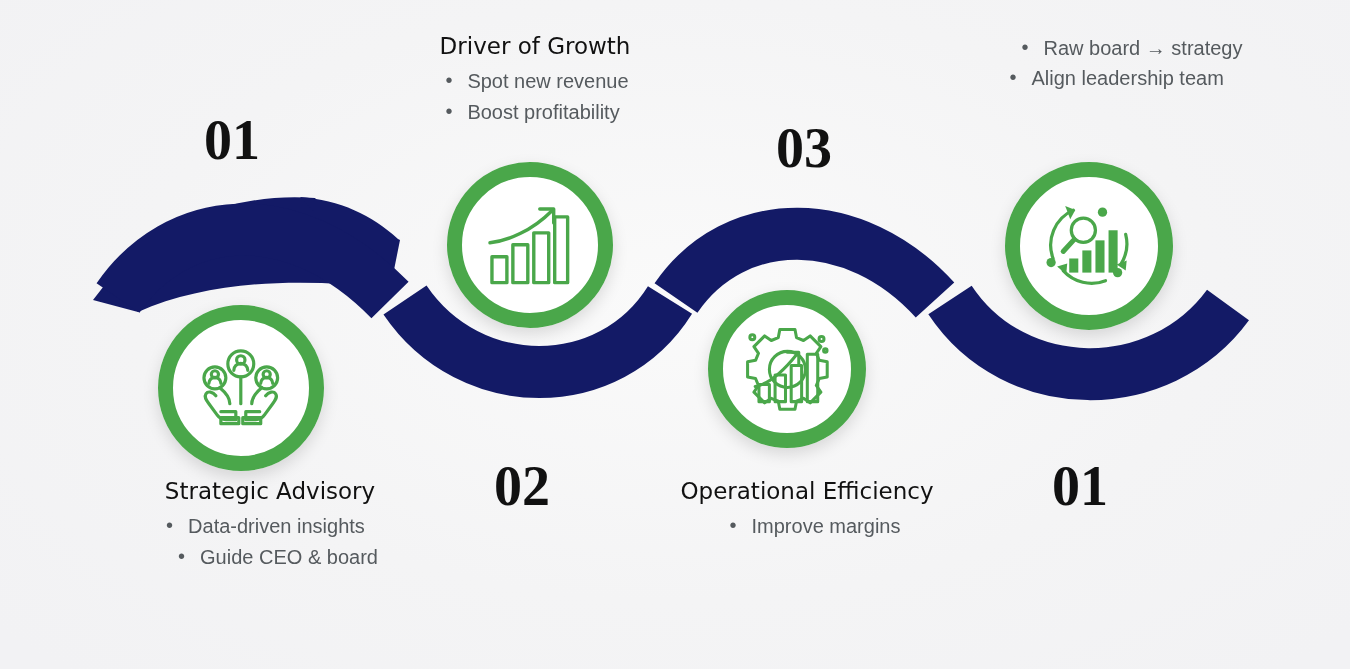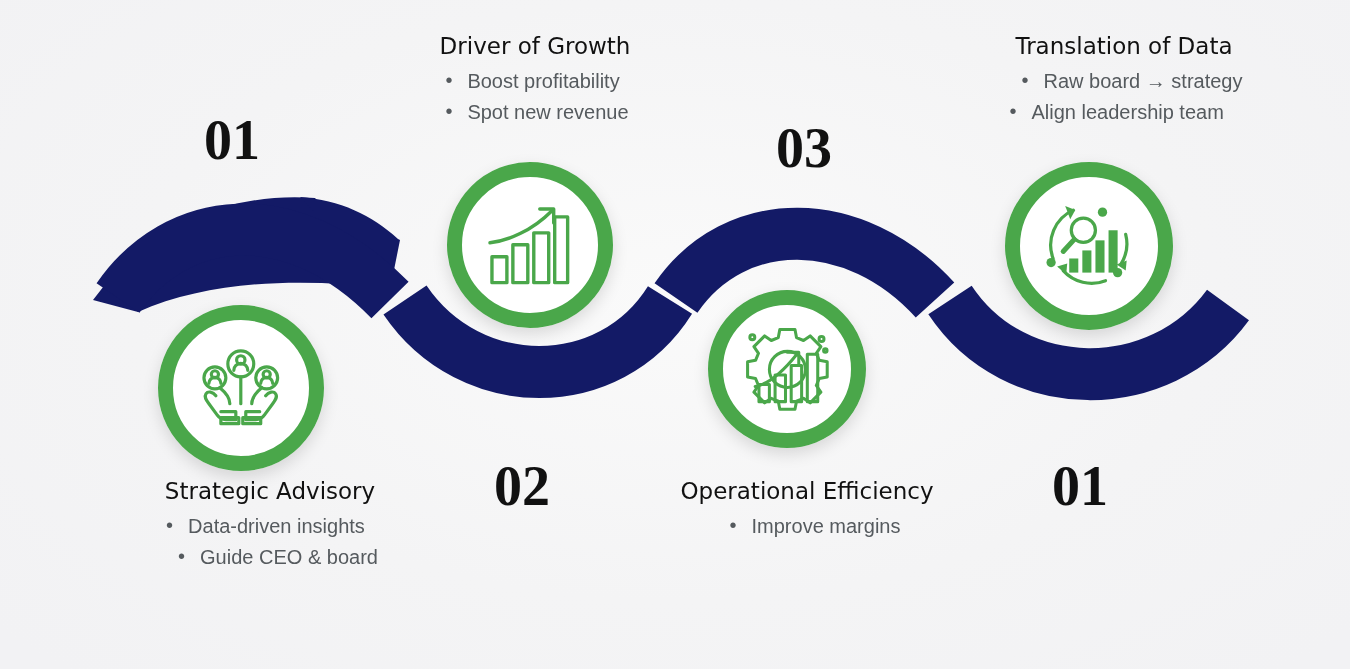--- a/index.html
+++ b/index.html
@@ -179,22 +179,22 @@
           <rect x="75" y="22" width="13" height="66"></rect>
           <path d="M10 48C28 46 52 36 72 16"></path>
           <path d="M60 14h14v14"></path>
         </svg>
       </div>
     </div>
     <div class="step-number" style="left:494px; top:458px;">02</div>
     <div class="step-text" style="left:350px; top:33px; width:370px;">
       <div class="step-title">Driver of Growth</div>
       <ul class="step-bullets">
+        <li>Spot new revenue</li>
         <li>Boost profitability</li>
-        <li>Spot new revenue</li>
       </ul>
     </div>
   </div>
 
   <div class="step-node">
     <div class="icon-circle" style="left:708px; top:290px; width:158px; height:158px;">
       <div class="icon-inner">
         <svg viewBox="0 0 100 100" fill="none" stroke="#4aa74a" stroke-width="3.2" stroke-linecap="round" stroke-linejoin="round">
           <path d="M42 8h16l1.6 8.4 7.4 3.1 7-4.8 11.3 11.3-4.8 7 3.1 7.4 8.4 1.6v16l-8.4 1.6-3.1 7.4 4.8 7-11.3 11.3-7-4.8-7.4 3.1L58 92H42l-1.6-8.4-7.4-3.1-7 4.8L14.7 74l4.8-7-3.1-7.4L8 58V42l8.4-1.6 3.1-7.4-4.8-7L26 14.7l7 4.8 7.4-3.1z"></path>
           <circle cx="50" cy="50" r="19"></circle>
@@ -236,21 +236,20 @@
           <rect x="43" y="54" width="9" height="22" fill="#4aa74a" stroke="none"></rect>
           <rect x="56" y="44" width="9" height="32" fill="#4aa74a" stroke="none"></rect>
           <rect x="69" y="34" width="9" height="42" fill="#4aa74a" stroke="none"></rect>
           <circle cx="44" cy="34" r="12"></circle>
           <path d="M35 43L24 55" stroke-width="5"></path>
         </svg>
       </div>
     </div>
     <div class="step-number" style="left:1052px; top:458px;">01</div>
     <div class="step-text" style="left:918px; top:33px; width:412px;">
-      <div class="step-title">Translation of Data</div>
       <ul class="step-bullets">
         <li class="bullet-indent">Raw board → strategy</li>
         <li>Align leadership team</li>
       </ul>
     </div>
   </div>
 
 </div>
 
 </body></html>

